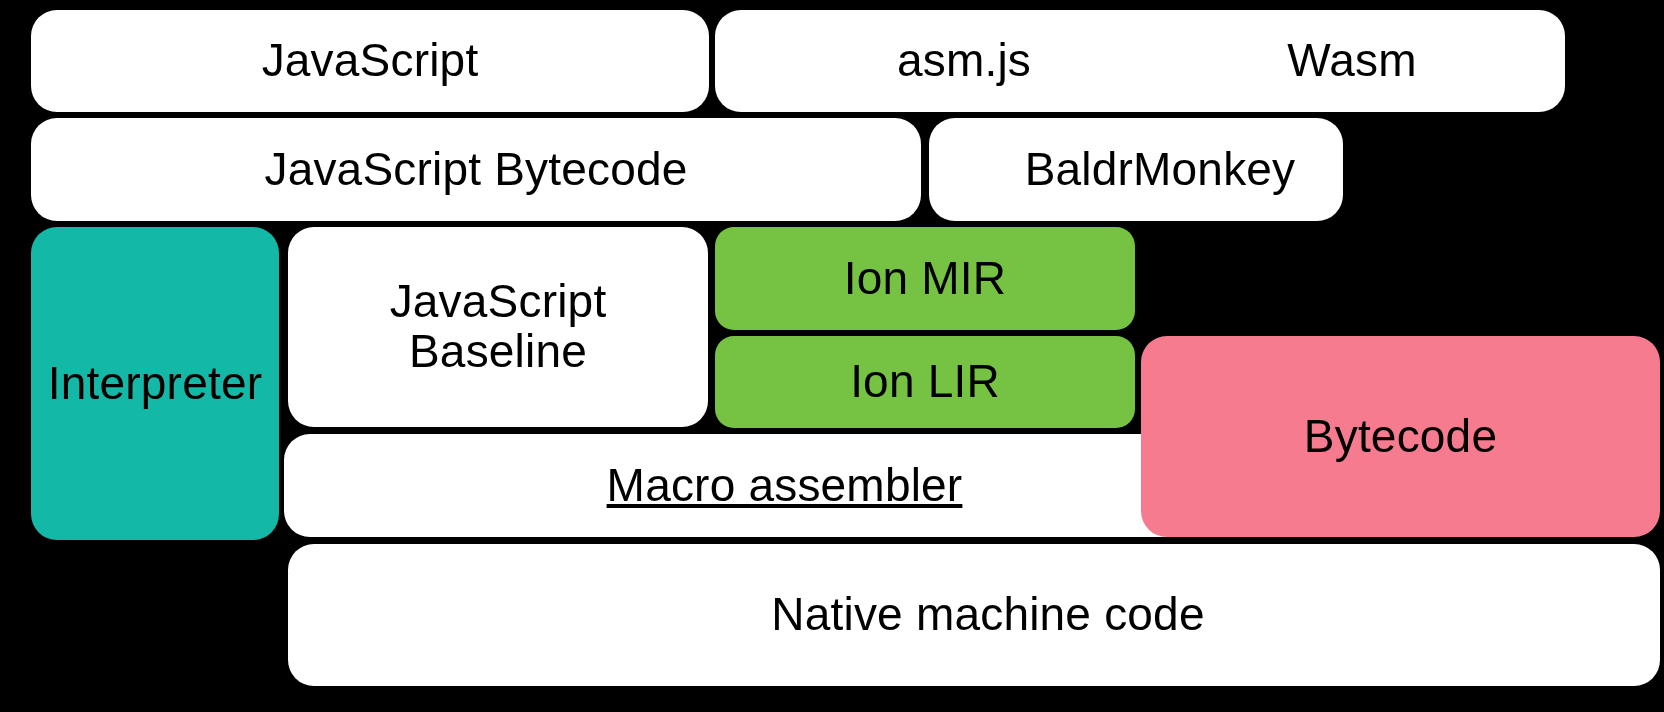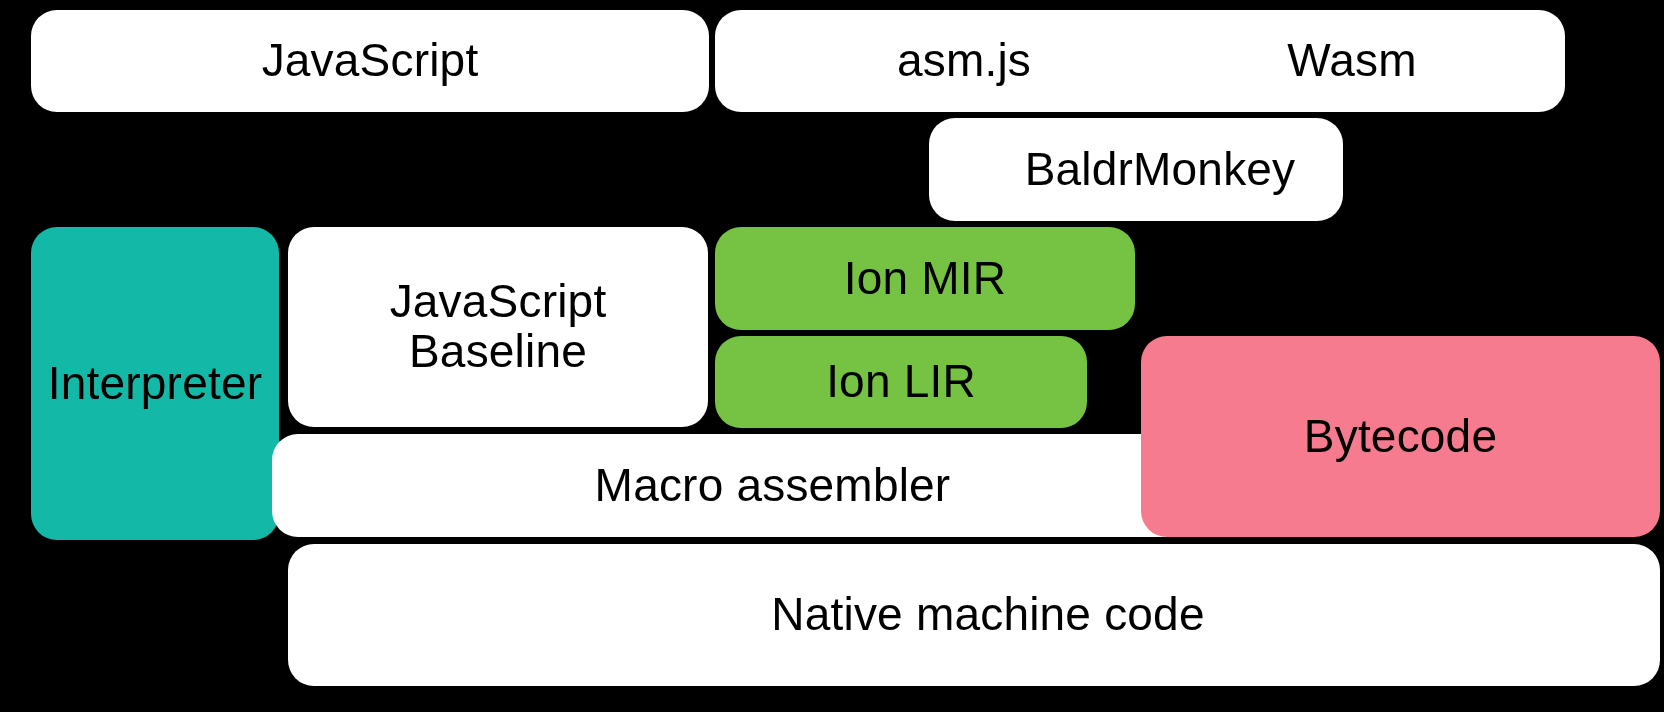--- a/index.html
+++ b/index.html
@@ -29,32 +29,33 @@
     color: #000000;
     font-size: 46px;
     font-weight: 400;
     line-height: 1.08;
     letter-spacing: 0.2px;
     white-space: pre-line;
     user-select: none;
   }
   .fill-white  { background: #ffffff; }
   .fill-gray   { background: #14b8a6; }
-  .fill-green  { background: #76c344; }
+  .fill-green  { background: #76c344; border-radius: 19px; }
   .fill-pink   { background: #f77b8f; }
 </style>
 </head>
 <body>
 
 <div id="diagram" style="width: 1664px; height: 712px; background: rgb(0, 0, 0); margin-left: 12px;">
     <div class="node fill-white" style="left: 19px; top: 10px; width: 678px; height: 102px;"><span>JavaScript</span></div>
     <div class="node fill-white" style="left: 703px; top: 10px; width: 498px; height: 102px;"><span>asm.js</span></div>
     <div class="node fill-white" style="left: 1127px; top: 10px; width: 426px; height: 102px;"><span>Wasm</span></div>
+    <div class="node fill-white" style="left: 19px; top: 118px; width: 890px; height: 103px;"><span>JavaScript Bytecode</span></div>
     <div class="node fill-white" style="left: 917px; top: 118px; width: 414px; height: 103px; padding-left: 48px;"><span>BaldrMonkey</span></div>
     <div class="node fill-gray" style="left: 19px; top: 227px; width: 248px; height: 313px;"><span>Interpreter</span></div>
     <div class="node fill-white" style="left: 276px; top: 227px; width: 420px; height: 200px;"><span>JavaScript
 Baseline</span></div>
     <div class="node fill-green" style="left: 703px; top: 227px; width: 420px; height: 103px;"><span>Ion MIR</span></div>
-    <div class="node fill-green" style="left: 703px; top: 336px; width: 372px; height: 92px; align-items: center;"><span>Ion LIR</span></div>
-    <div class="node fill-white" style="left: 260px; top: 434px; width: 1001px; height: 103px;"><span>Macro assembler</span></div>
+    <div class="node fill-green" style="left: 703px; top: 336px; width: 420px; height: 92px; align-items: center;"><span>Ion LIR</span></div>
+    <div class="node fill-white" style="left: 272px; top: 434px; width: 1001px; height: 103px; text-decoration: underline;"><span>Macro assembler</span></div>
     <div class="node fill-pink" style="left: 1129px; top: 336px; width: 519px; height: 201px;"><span>Bytecode</span></div>
     <div class="node fill-white" style="left: 276px; top: 544px; width: 1372px; height: 142px; padding-left: 28px;"><span>Native machine code</span></div>
   </div>
 
 </body></html>

